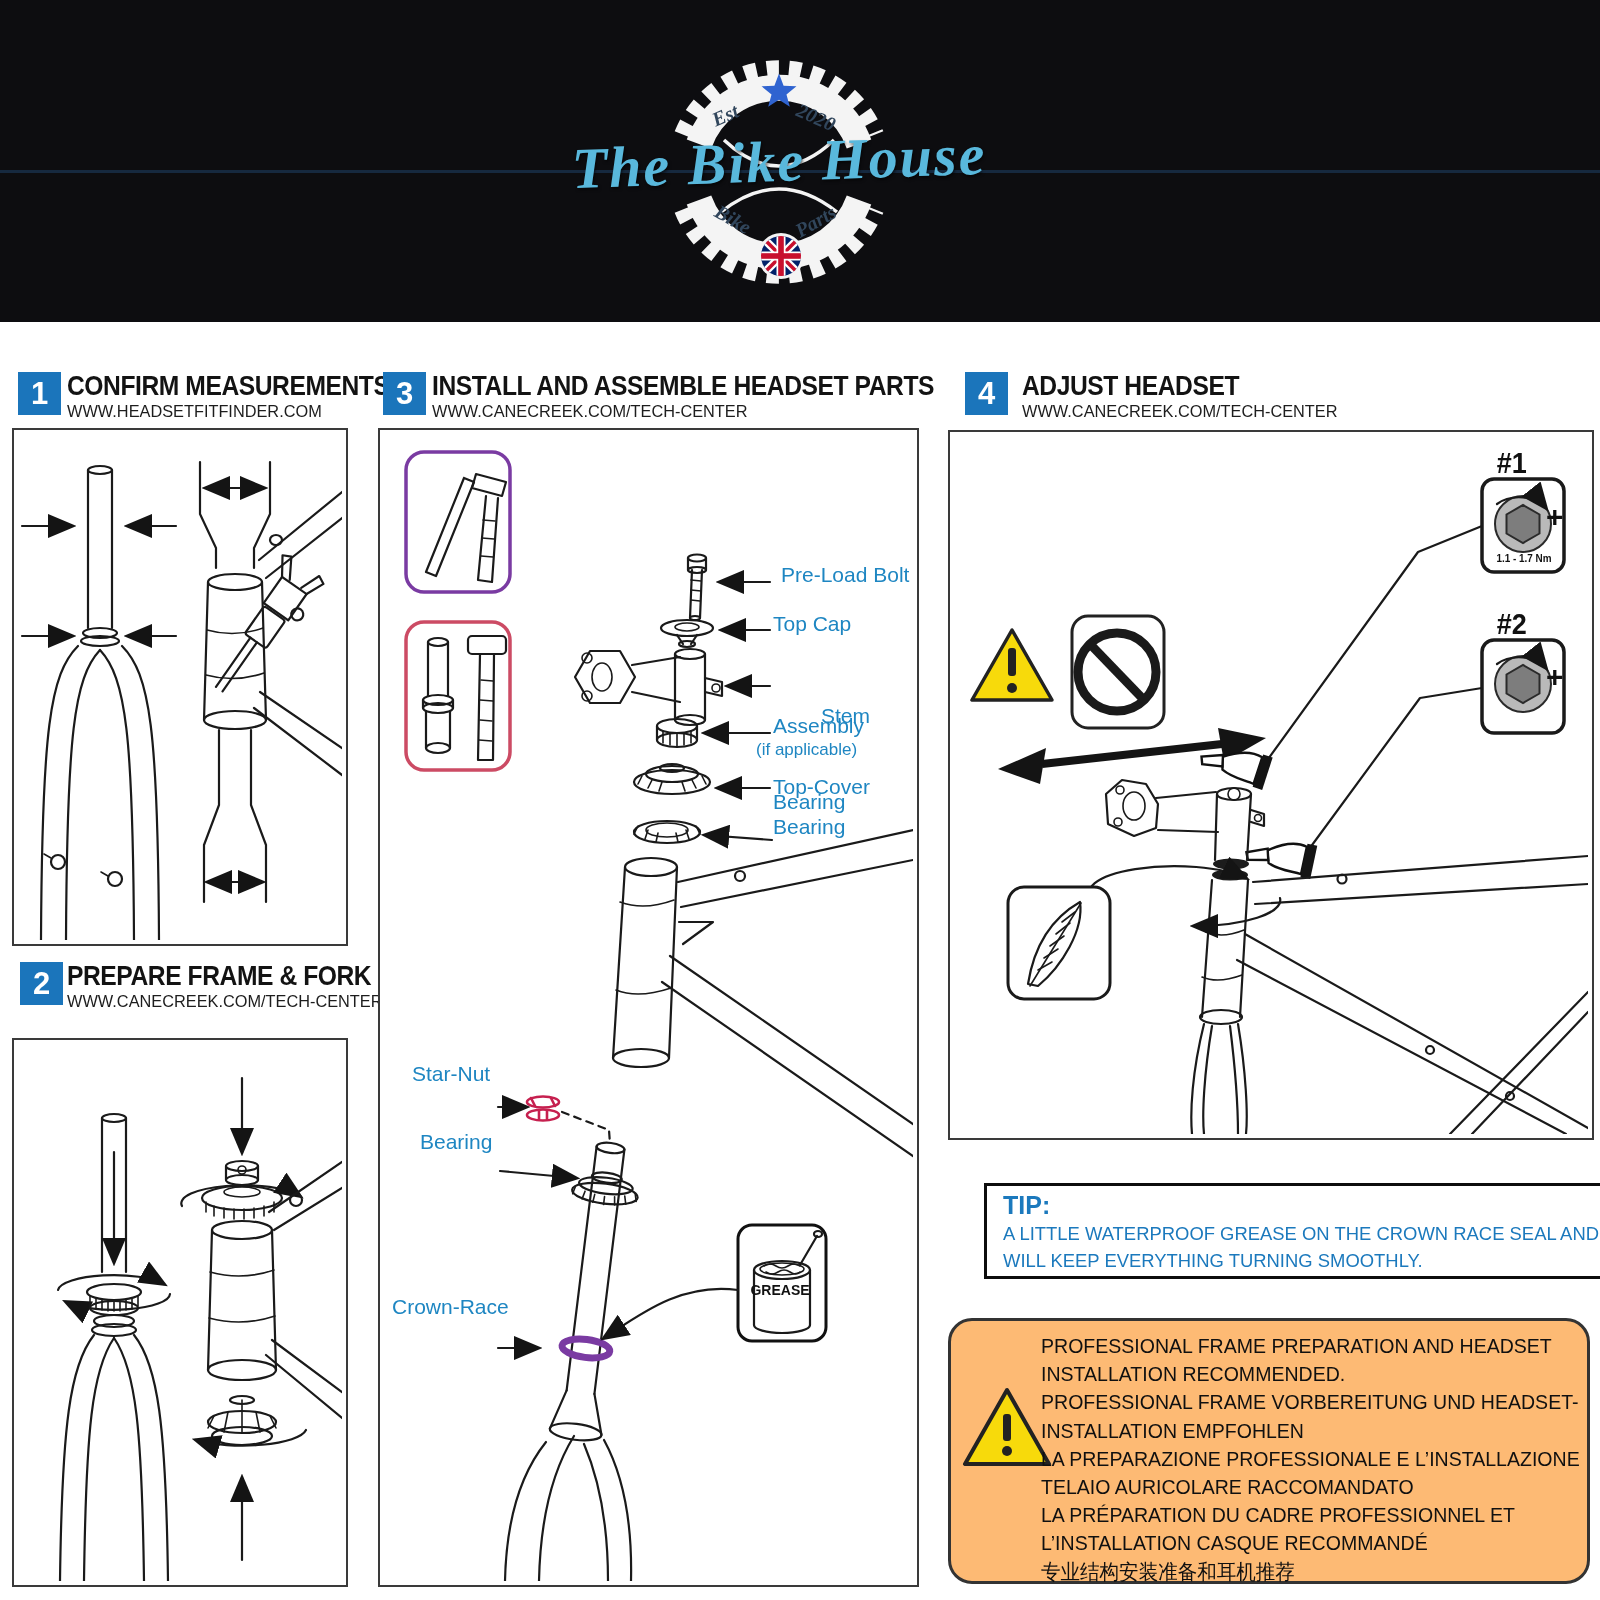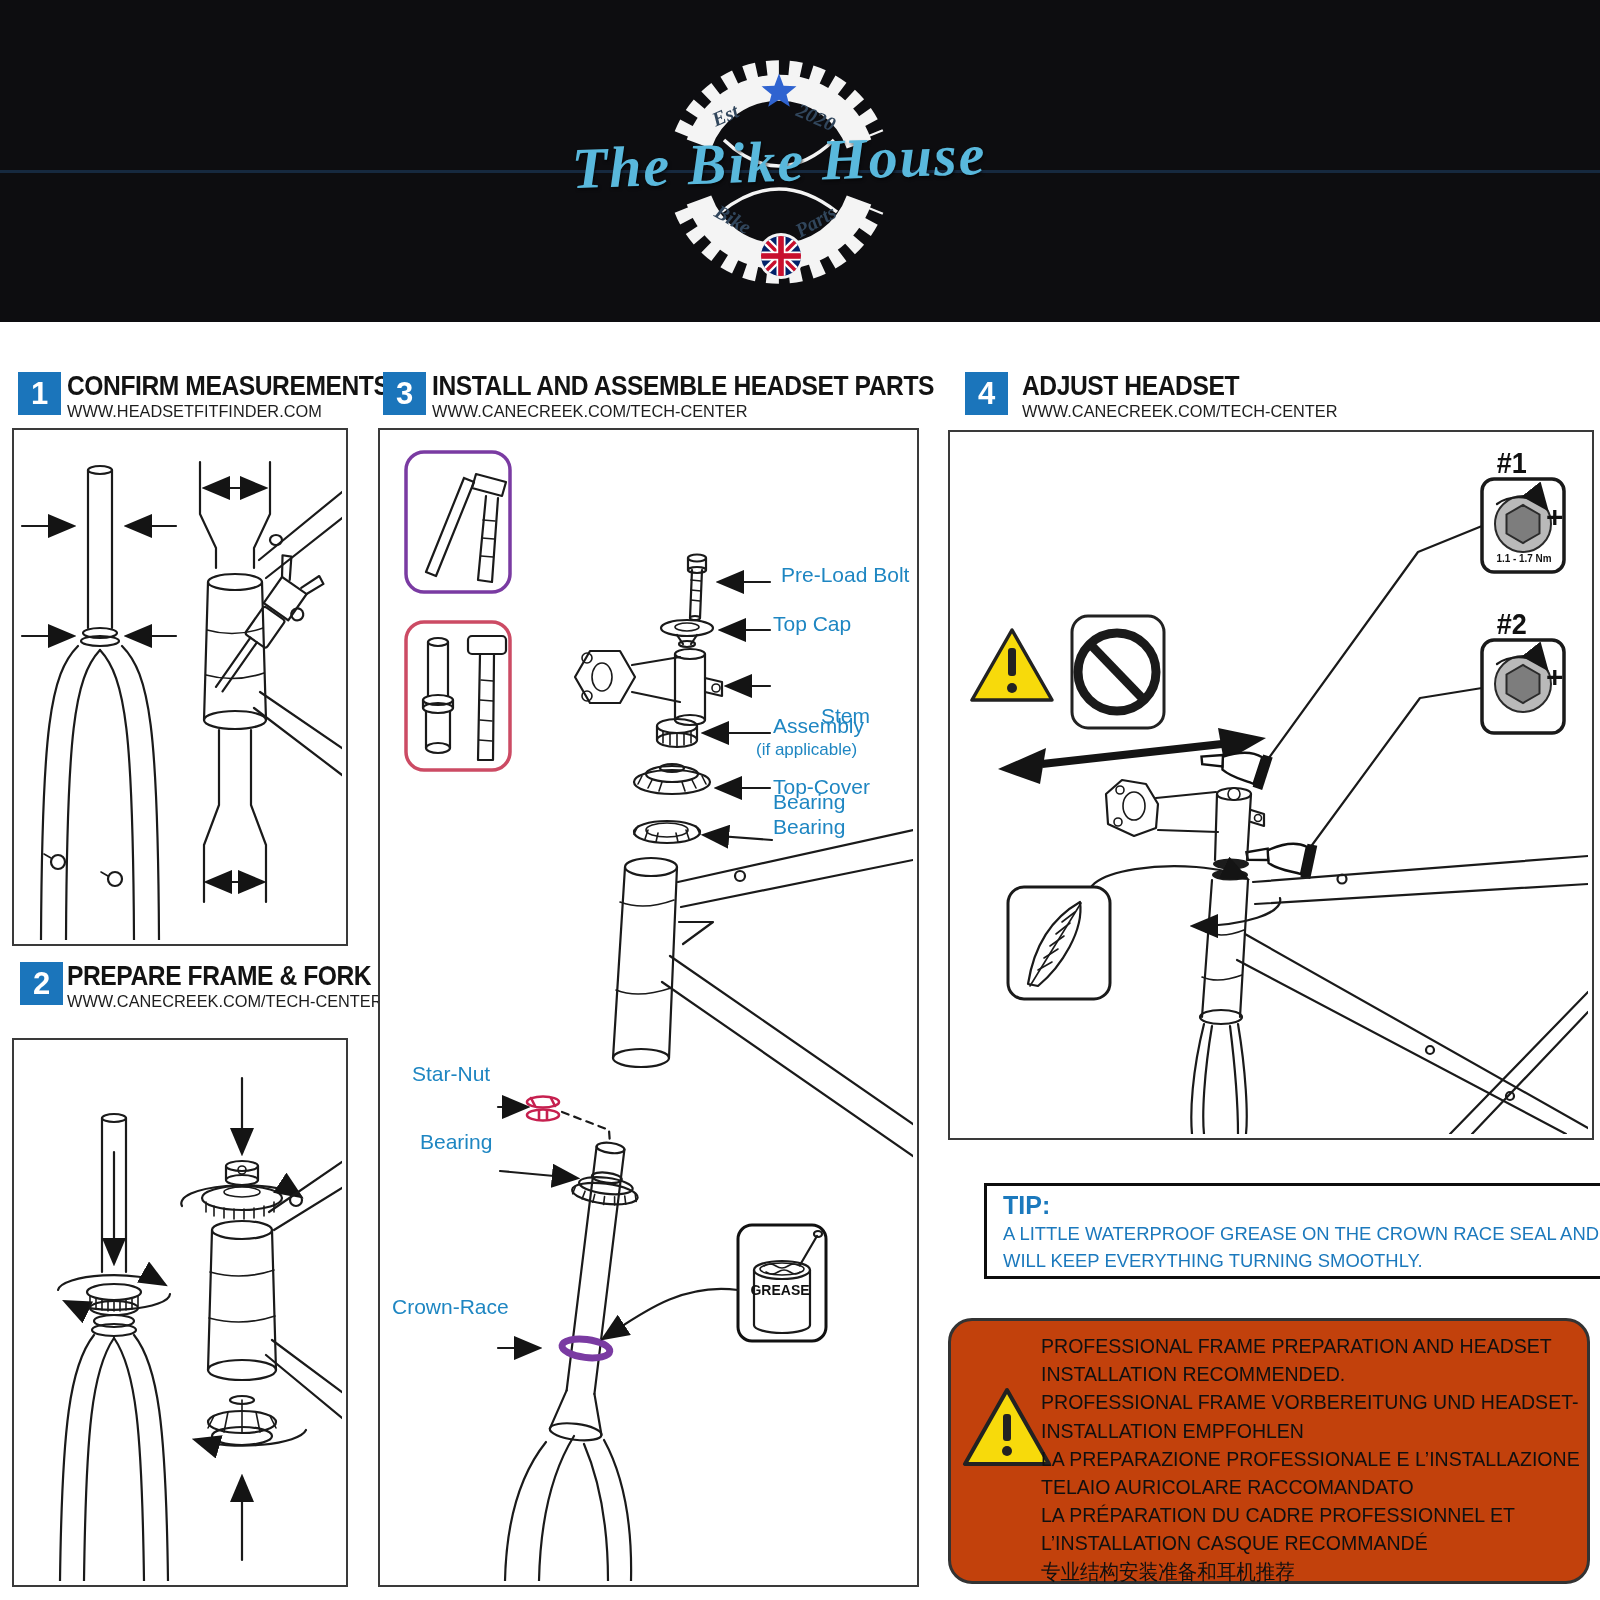--- a/index.html
+++ b/index.html
@@ -33,21 +33,21 @@
   .torque{position:absolute;font-size:11px;font-weight:bold;color:#111;text-align:center;
      transform:scaleX(.9);}
   .plus{position:absolute;font-size:30px;font-weight:bold;color:#111;}
   
   .tipbox{position:absolute;left:984px;top:1183px;width:642px;height:96px;border:3px solid #0d0d0d;
      background:#fff;box-sizing:border-box;}
   .tip-head{position:absolute;left:16px;top:5px;font-size:25px;font-weight:bold;color:#1b79bd;}
   .tip-line{position:absolute;left:16px;font-size:19px;color:#1b79bd;white-space:nowrap;
      transform:scaleX(.97);transform-origin:left;}
   
-  .notice{position:absolute;left:948px;top:1318px;width:642px;height:266px;background:#c2410c;
+  .notice{position:absolute;left:948px;top:1318px;width:642px;height:266px;background:#fdba74;
      border:3px solid #333;border-radius:24px;box-sizing:border-box;}
   .notice-lines{position:absolute;left:90px;top:11px;font-size:21px;color:#101010;line-height:28.2px;
      transform:scaleX(.93);transform-origin:left;white-space:nowrap;}
 </style>
 </head>
 <body>
 
 <div class="page">
 
   <div class="banner">

